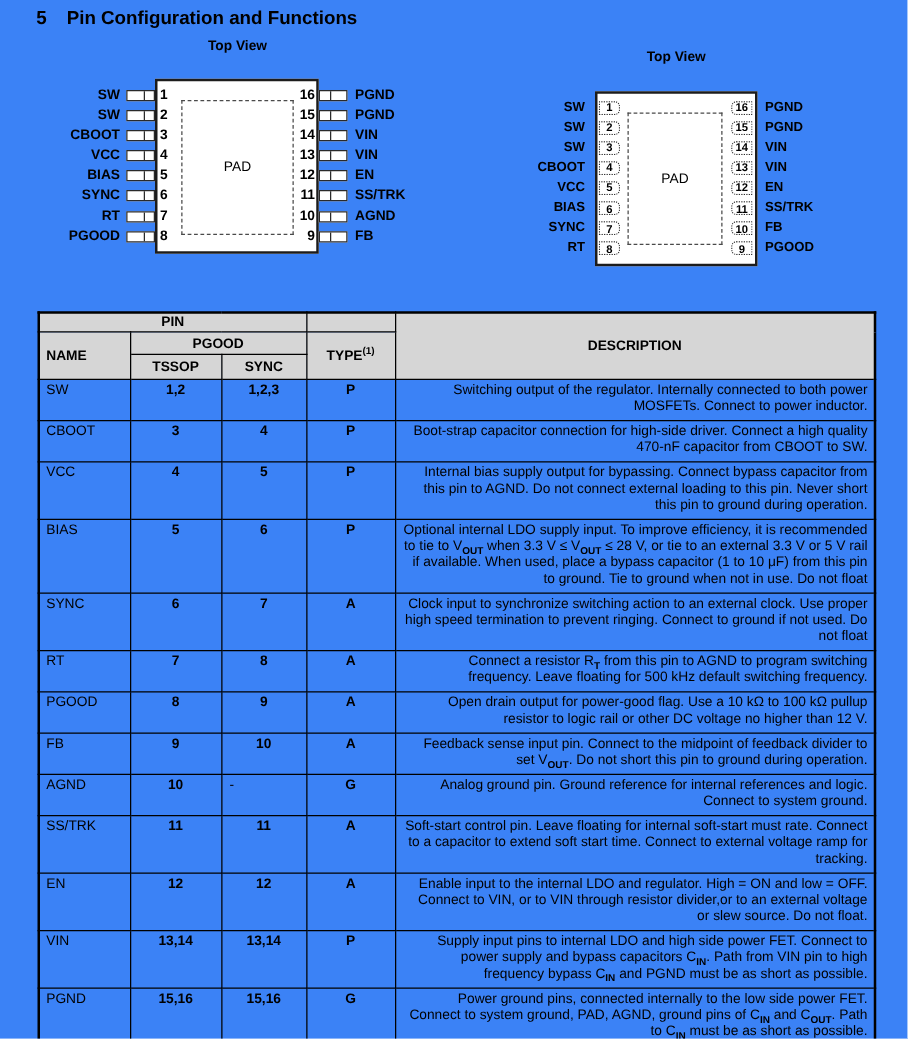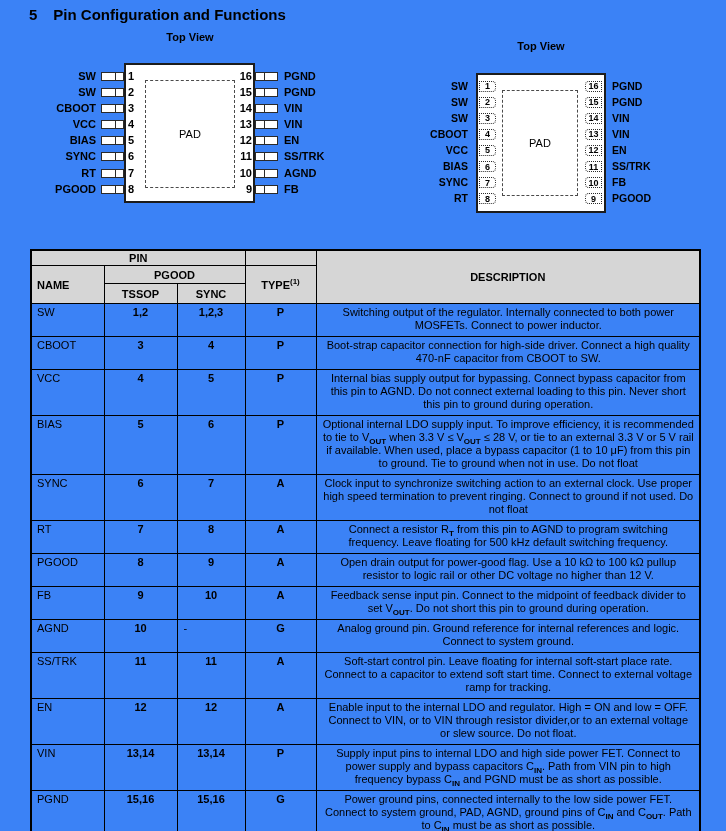--- a/index.html
+++ b/index.html
@@ -35,21 +35,21 @@
   .pinTable th{background:#d6d6d6;font-size:11px;font-weight:bold;padding:1px 3px;}
   .pinTable thead tr.r1 th{height:12px;margin-left:19px;}
   .pinTable thead tr.r2 th{height:15px;}
   .pinTable thead tr.r3 th{height:17px;}
   .hl{text-align:left;padding-left:5px !important;}
   .hc{text-align:center;}
   .pinTable td{font-size:11px;line-height:13px;vertical-align:top;padding:2px 4px 4px;}
   td.cn{text-align:left;padding-left:5px;}
   td.cc{text-align:center;font-weight:bold;}
   td.cl{text-align:left;padding-left:6px;}
-  td.cd{text-align:center;padding-left:6px;padding-right:5px;}
+  td.cd{text-align:right;padding-left:6px;padding-right:5px;}
   .pinTable sub{font-size:8px;line-height:0;font-weight:bold;}
   .pinTable sup{font-size:8px;line-height:0;}
 </style>
 </head>
 <body>
 
 <div class="page">
 
   <div class="heading">
     <span>5</span><span class="ht">Pin Configuration and Functions</span>
@@ -278,21 +278,21 @@
           <td class="cc">10</td>
           <td class="cl">-</td>
           <td class="cc">G</td>
           <td class="cd">Analog ground pin. Ground reference for internal references and logic. Connect to system ground.</td>
         </tr>
         <tr>
           <td class="cn">SS/TRK</td>
           <td class="cc">11</td>
           <td class="cc">11</td>
           <td class="cc">A</td>
-          <td class="cd">Soft-start control pin. Leave floating for internal soft-start place rate. Connect to a capacitor to extend soft start time. Connect to external voltage ramp for tracking.</td>
+          <td class="cd">Soft-start control pin. Leave floating for internal soft-start must rate. Connect to a capacitor to extend soft start time. Connect to external voltage ramp for tracking.</td>
         </tr>
         <tr>
           <td class="cn">EN</td>
           <td class="cc">12</td>
           <td class="cc">12</td>
           <td class="cc">A</td>
           <td class="cd">Enable input to the internal LDO and regulator. High = ON and low = OFF. Connect to VIN, or to VIN through resistor divider,or to an external voltage or slew source. Do not float.</td>
         </tr>
         <tr>
           <td class="cn">VIN</td>

